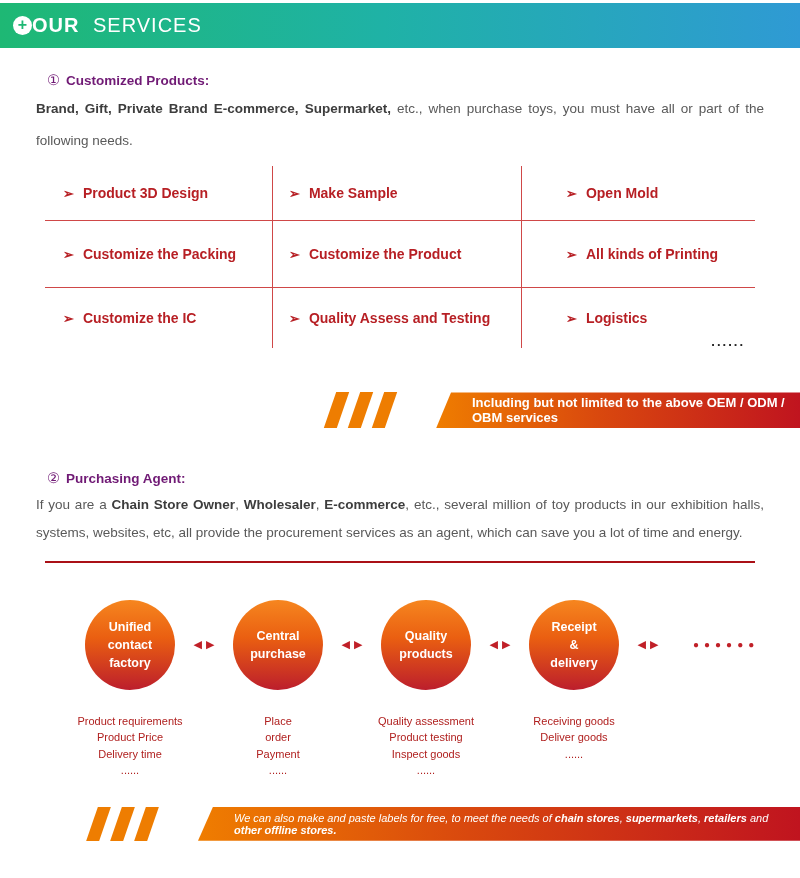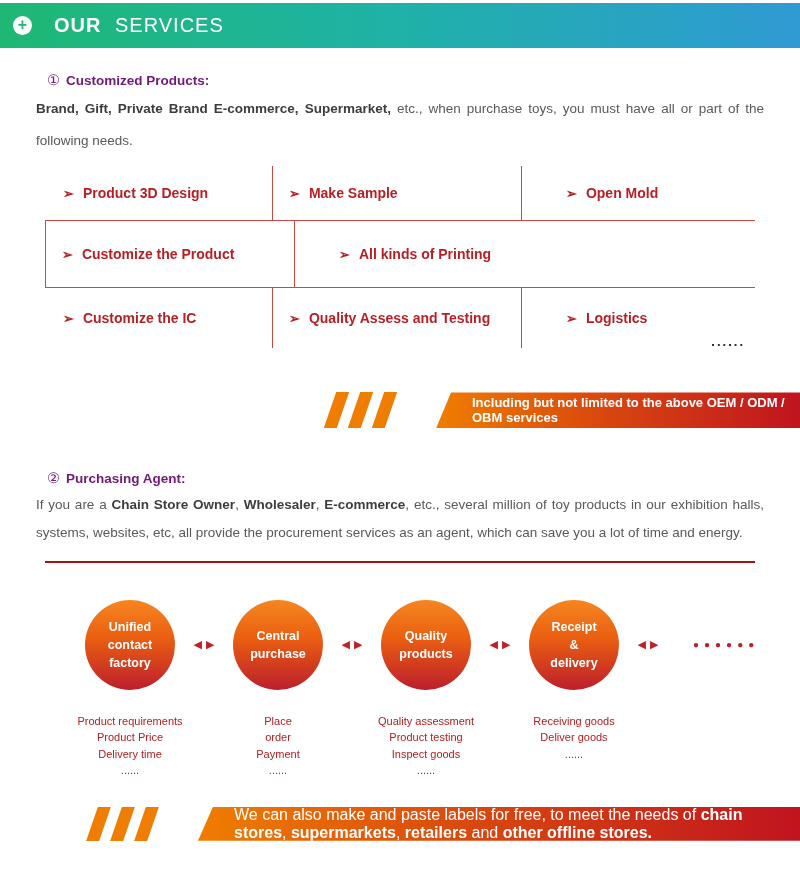--- a/index.html
+++ b/index.html
@@ -11,21 +11,21 @@
   .header {
     margin-top:3px; height:45px;
     background:linear-gradient(90deg,#1eb874 0%, #1fb2a6 48%, #2f9ad4 100%);
     display:flex; align-items:center; padding-left:13px; box-sizing:border-box;
   }
   .plus-badge {
     width:19px; height:19px; background:#ffffff; border-radius:50%;
     color:#1eb874; font-size:16px; font-weight:bold; line-height:17px;
     text-align:center; flex:0 0 auto;
   }
-  .header-title { color:#ffffff; font-size:20px; margin-left:22px; letter-spacing:1px; }
+  .header-title { color:#ffffff; font-size:20px; letter-spacing:1px; }
   .header-title .t1 { font-weight:700; }
   .header-title .t2 { font-weight:500; margin-left:7px; }
 
   
   .sec-heading { margin:24px 47px 0; color:#701a75; font-size:13.5px; font-weight:700; }
   .sec-num { margin-right:6px; font-size:14.5px; font-weight:400; }
   .intro {
     margin:5px 36px 0; color:#595959; font-size:13.5px;
     text-align:justify; line-height:2.35;
   }
@@ -58,21 +58,21 @@
   .banner2 .stripes { margin-left:92px; }
   .stripe { width:13px; background:#ee7d01; transform:skewX(-19deg); margin-right:11px; }
   .banner-main {
     flex:1; margin-left:4px;
     background:linear-gradient(90deg,#ef7d00 0%, #d9480e 45%, #c0141f 100%);
     clip-path:polygon(15px 0, 100% 0, 100% 100%, 0 100%);
     display:flex; align-items:center; justify-content:center;
     color:#ffffff; font-weight:700; padding:0 14px 0 36px;
   }
   .banner1 .banner-main { font-size:13px; }
-  .banner2 .banner-main { font-size:16px; font-weight:400; }
+  .banner2 .banner-main { font-size:11px; font-weight:400;font-style:italic; }
   .banner2 .banner-main .b { font-weight:700; }
 
   
   .flow { margin:36px 45px 0; height:92px; display:flex; align-items:center; }
   .circle {
     width:90px; height:90px; border-radius:50%; flex:0 0 auto;
     background:linear-gradient(180deg,#f6861f 0%, #ea5f11 42%, #bc1e2c 100%);
     color:#ffffff; font-weight:700; font-size:12.5px; line-height:1.45;
     display:flex; align-items:center; justify-content:center;
     text-align:center; white-space:pre-line;
@@ -119,20 +119,23 @@
       <span class="item"><span class="bullet">➢</span><span>Product 3D Design</span></span>
     </div>
     <div class="cell c2">
       <span class="item"><span class="bullet">➢</span><span>Make Sample</span></span>
     </div>
     <div class="cell c3">
       <span class="item"><span class="bullet">➢</span><span>Open Mold</span></span>
     </div>
   </div>
   <div class="grid-row r2 hline">
+    <div class="cell c1">
+      <span class="item"><span class="bullet">➢</span><span>Customize the Packing</span></span>
+    </div>
     <div class="cell c2">
       <span class="item"><span class="bullet">➢</span><span>Customize the Product</span></span>
     </div>
     <div class="cell c3">
       <span class="item"><span class="bullet">➢</span><span>All kinds of Printing</span></span>
     </div>
   </div>
   <div class="grid-row r3">
     <div class="cell c1">
       <span class="item"><span class="bullet">➢</span><span>Customize the IC</span></span>

